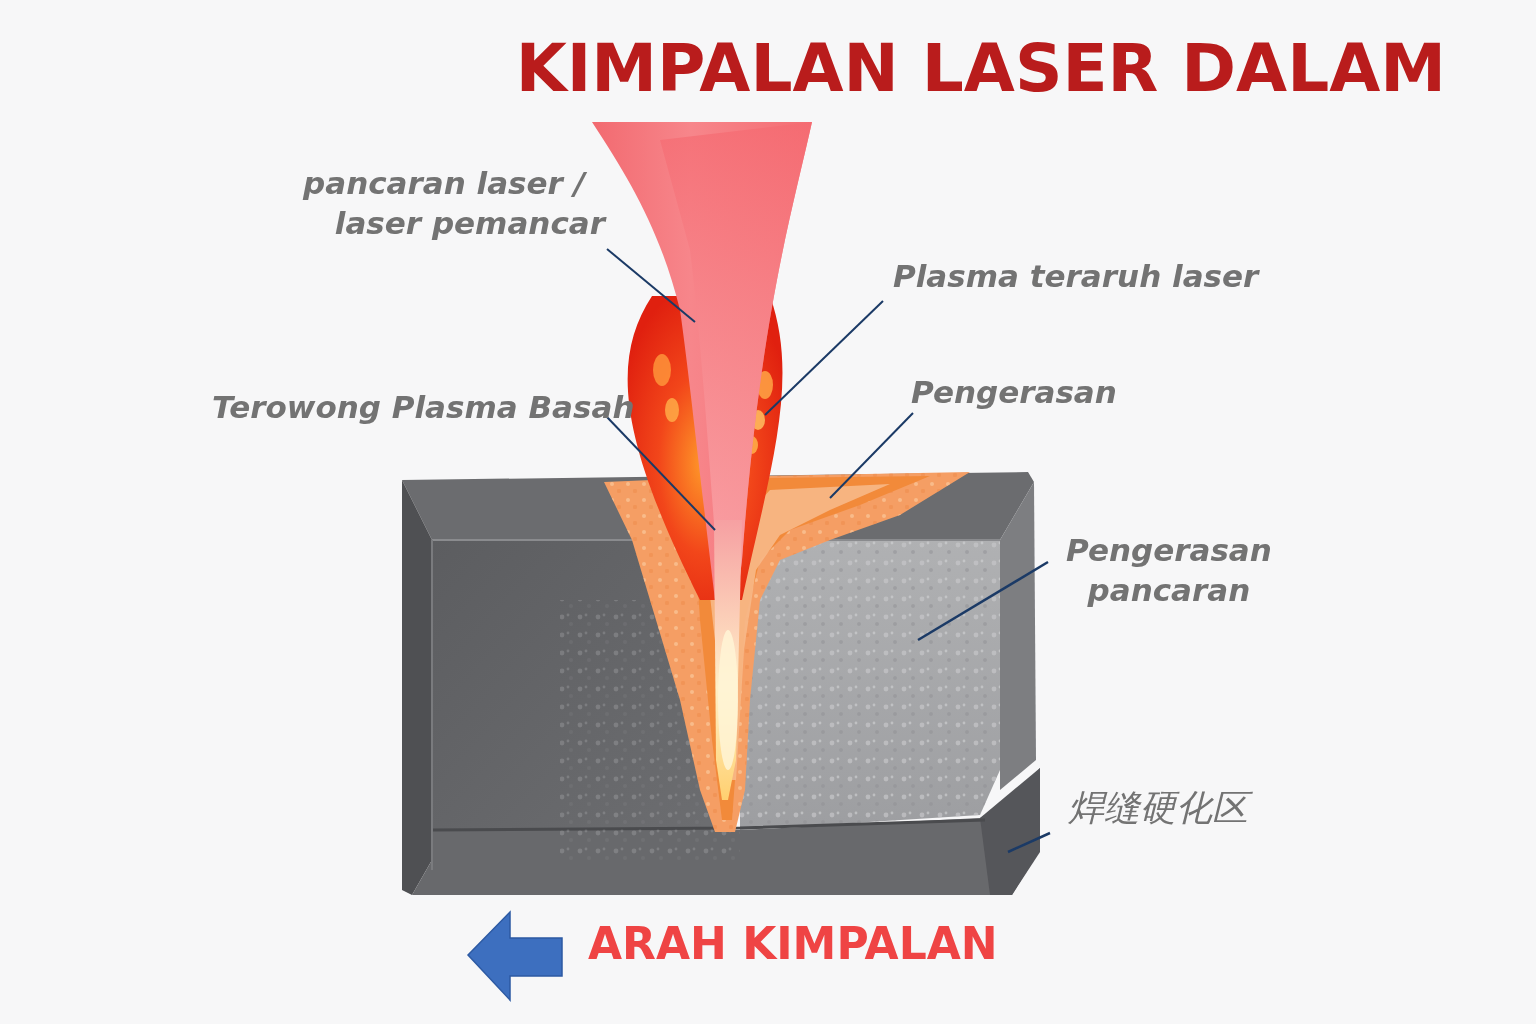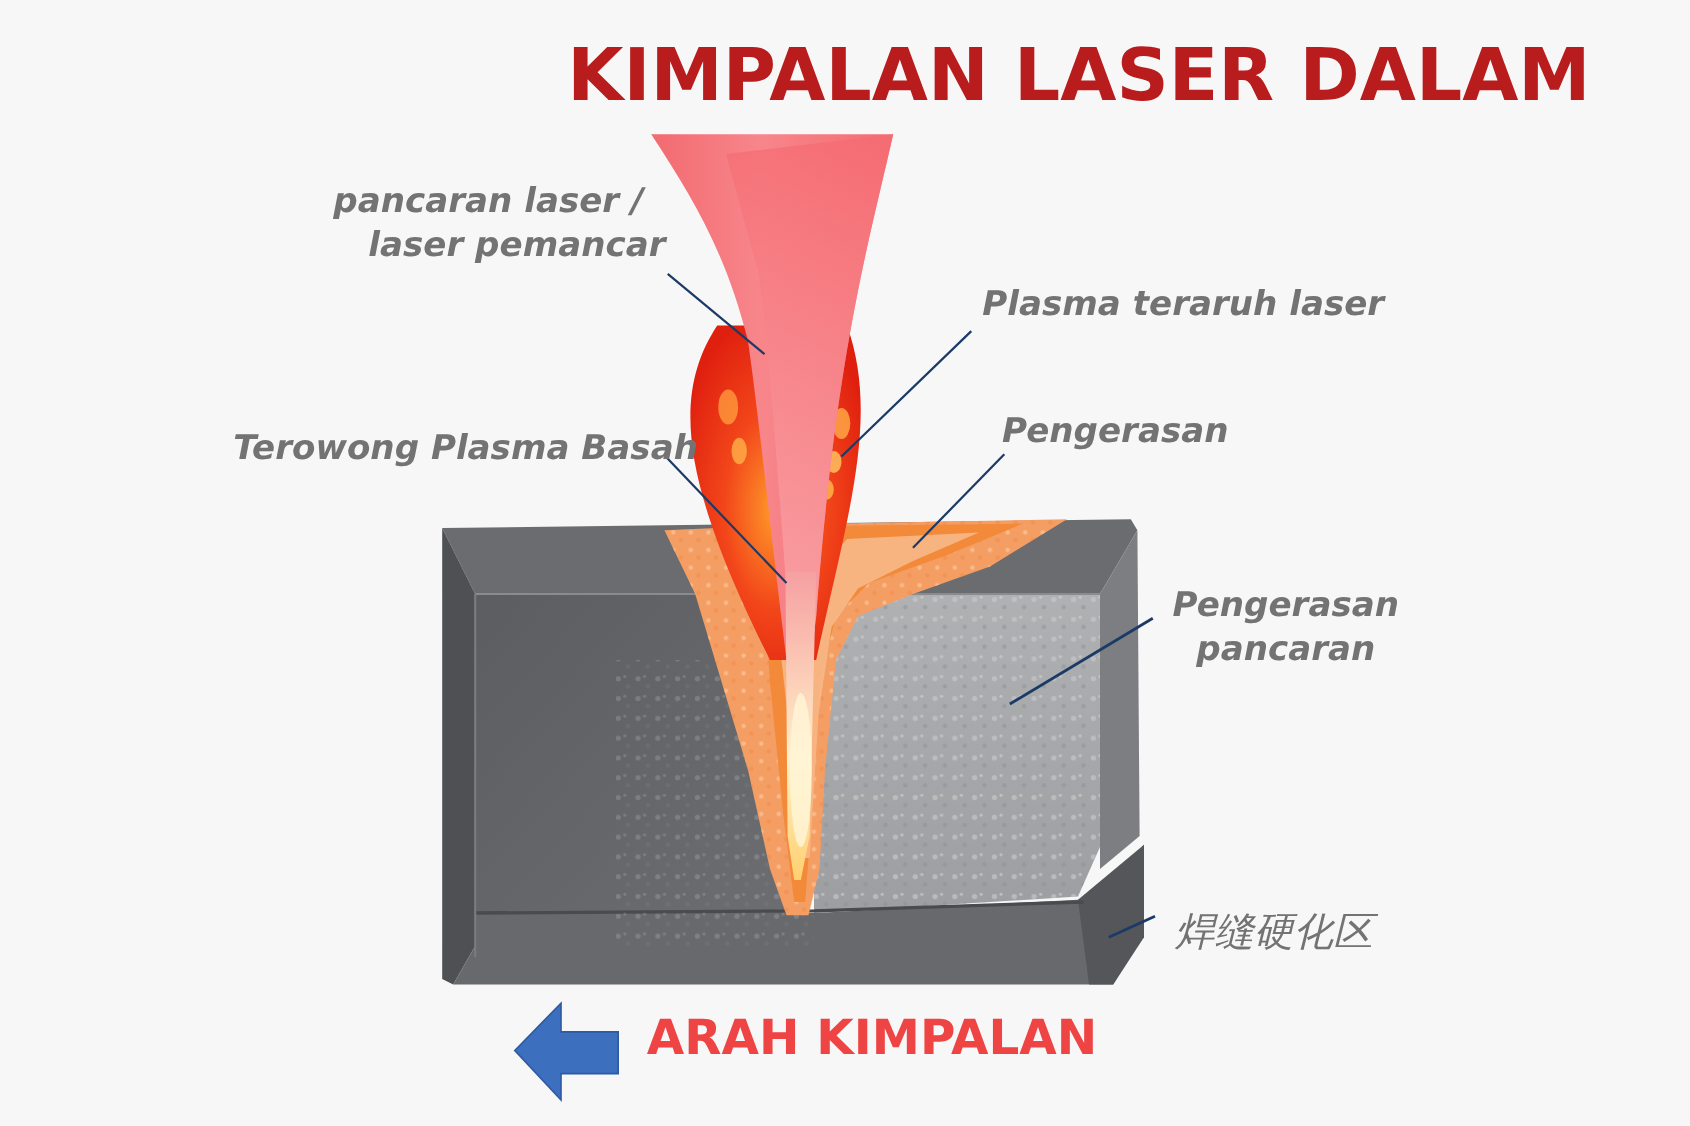--- a/index.html
+++ b/index.html
@@ -166,15 +166,15 @@
 
 <div class="label" style="left:212px; top:370px;margin-top:17px;">Terowong Plasma Basah</div>
 
 <div class="label" style="left:911px; top:372px;">Pengerasan</div>
 
 <div class="label" style="left:1066px; top:530px; text-align:center;">
   <div>Pengerasan</div>
   <div>pancaran</div>
 </div>
 
-<div class="label cjk" style="left:1068px; top:828px;">焊缝硬化区</div>
+<div class="label cjk" style="left:1068px; top:788px;">焊缝硬化区</div>
 
 <div class="direction">ARAH KIMPALAN</div>
 
 </body></html>

